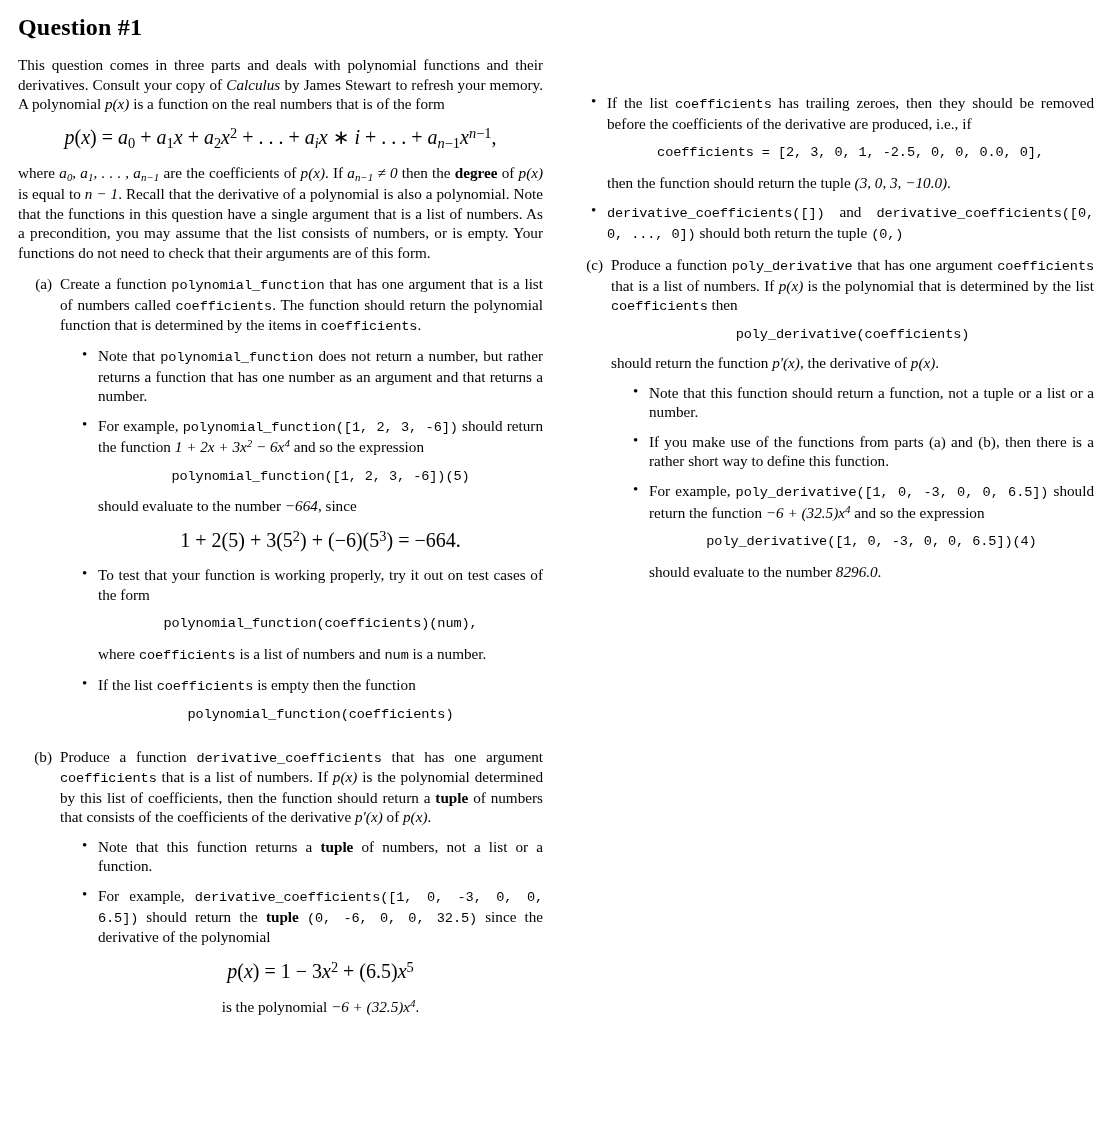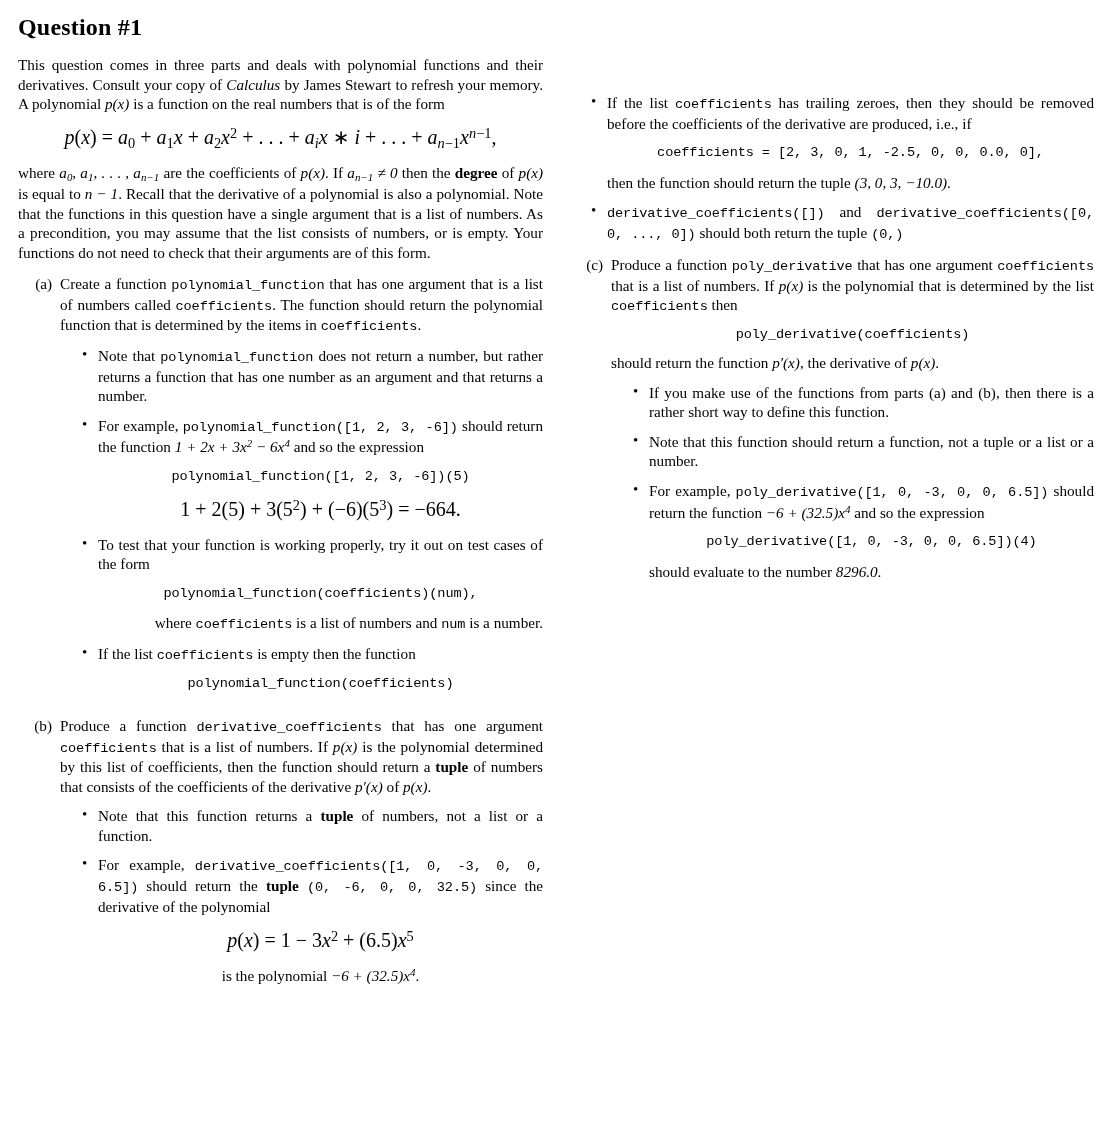--- a/index.html
+++ b/index.html
@@ -126,27 +126,28 @@
         <div class="part-label">(a)</div>
         <div class="part-body">
           <p class="para"><span>Create a function </span><span class="tt">polynomial_function</span><span> that has one argument that is a list of numbers called </span><span class="tt">coefficients</span><span>. The function should return the polynomial function that is determined by the items in </span><span class="tt">coefficients</span><span>.</span></p>
 
           <ul class="bullets">
             <li><span>Note that </span><span class="tt">polynomial_function</span><span> does not return a number, but rather returns a function that has one number as an argument and that returns a number.</span></li>
 
             <li>
               <span>For example, </span><span class="tt">polynomial_function([1, 2, 3, -6])</span><span> should return the function </span><span class="math nowrap">1 + 2x + 3x<sup>2</sup> − 6x<sup>4</sup></span><span> and so the expression</span>
               <div class="centered tt">polynomial_function([1, 2, 3, -6])(5)</div>
+              <div class="para" style="text-align:left;margin-bottom:6px"><span>should evaluate to the number </span><span class="math">−664</span><span>, since</span></div>
               <div class="centered eq">1 + 2(5) + 3(5<sup>2</sup>) + (−6)(5<sup>3</sup>) = −664.</div>
             </li>
 
             <li>
               <span>To test that your function is working properly, try it out on test cases of the form</span>
               <div class="centered tt">polynomial_function(coefficients)(num),</div>
-              <div class="para" style="text-align:right;margin-bottom:2px"><span>where </span><span class="tt">coefficients</span><span> is a list of numbers and </span><span class="tt">num</span><span> is a number.</span></div>
+              <div class="para" style="text-align:left;margin-bottom:2px"><span>where </span><span class="tt">coefficients</span><span> is a list of numbers and </span><span class="tt">num</span><span> is a number.</span></div>
             </li>
 
             <li>
               <span>If the list </span><span class="tt">coefficients</span><span> is empty then the function</span>
               <div class="centered tt">polynomial_function(coefficients)</div>
             </li>
           </ul>
         </div>
       </div>
 
@@ -184,22 +185,22 @@
       <div class="part">
         <div class="part-label">(c)</div>
         <div class="part-body">
           <p class="para"><span>Produce a function </span><span class="tt">poly_derivative</span><span> that has one argument </span><span class="tt">coefficients</span><span> that is a list of numbers. If </span><span class="math nowrap">p(x)</span><span> is the polynomial that is determined by the list </span><span class="tt">coefficients</span><span> then</span></p>
 
           <div class="centered tt">poly_derivative(coefficients)</div>
 
           <p class="para"><span>should return the function </span><span class="math nowrap">p′(x)</span><span>, the derivative of </span><span class="math nowrap">p(x)</span><span>.</span></p>
 
           <ul class="bullets">
+            <li>Note that this function should return a function, not a tuple or a list or a number.</li>
             <li>If you make use of the functions from parts (a) and (b), then there is a rather short way to define this function.</li>
-            <li>Note that this function should return a function, not a tuple or a list or a number.</li>
             <li>
               <span>For example, </span><span class="tt">poly_derivative([1, 0, -3, 0, 0, 6.5])</span><span> should return the function </span><span class="math nowrap">−6 + (32.5)x<sup>4</sup></span><span> and so the expression</span>
               <div class="centered tt">poly_derivative([1, 0, -3, 0, 0, 6.5])(4)</div>
               <div class="para" style="text-align:left;margin-bottom:4px"><span>should evaluate to the number </span><span class="math">8296.0</span><span>.</span></div>
             </li>
           </ul>
         </div>
       </div>
 
     </div>

